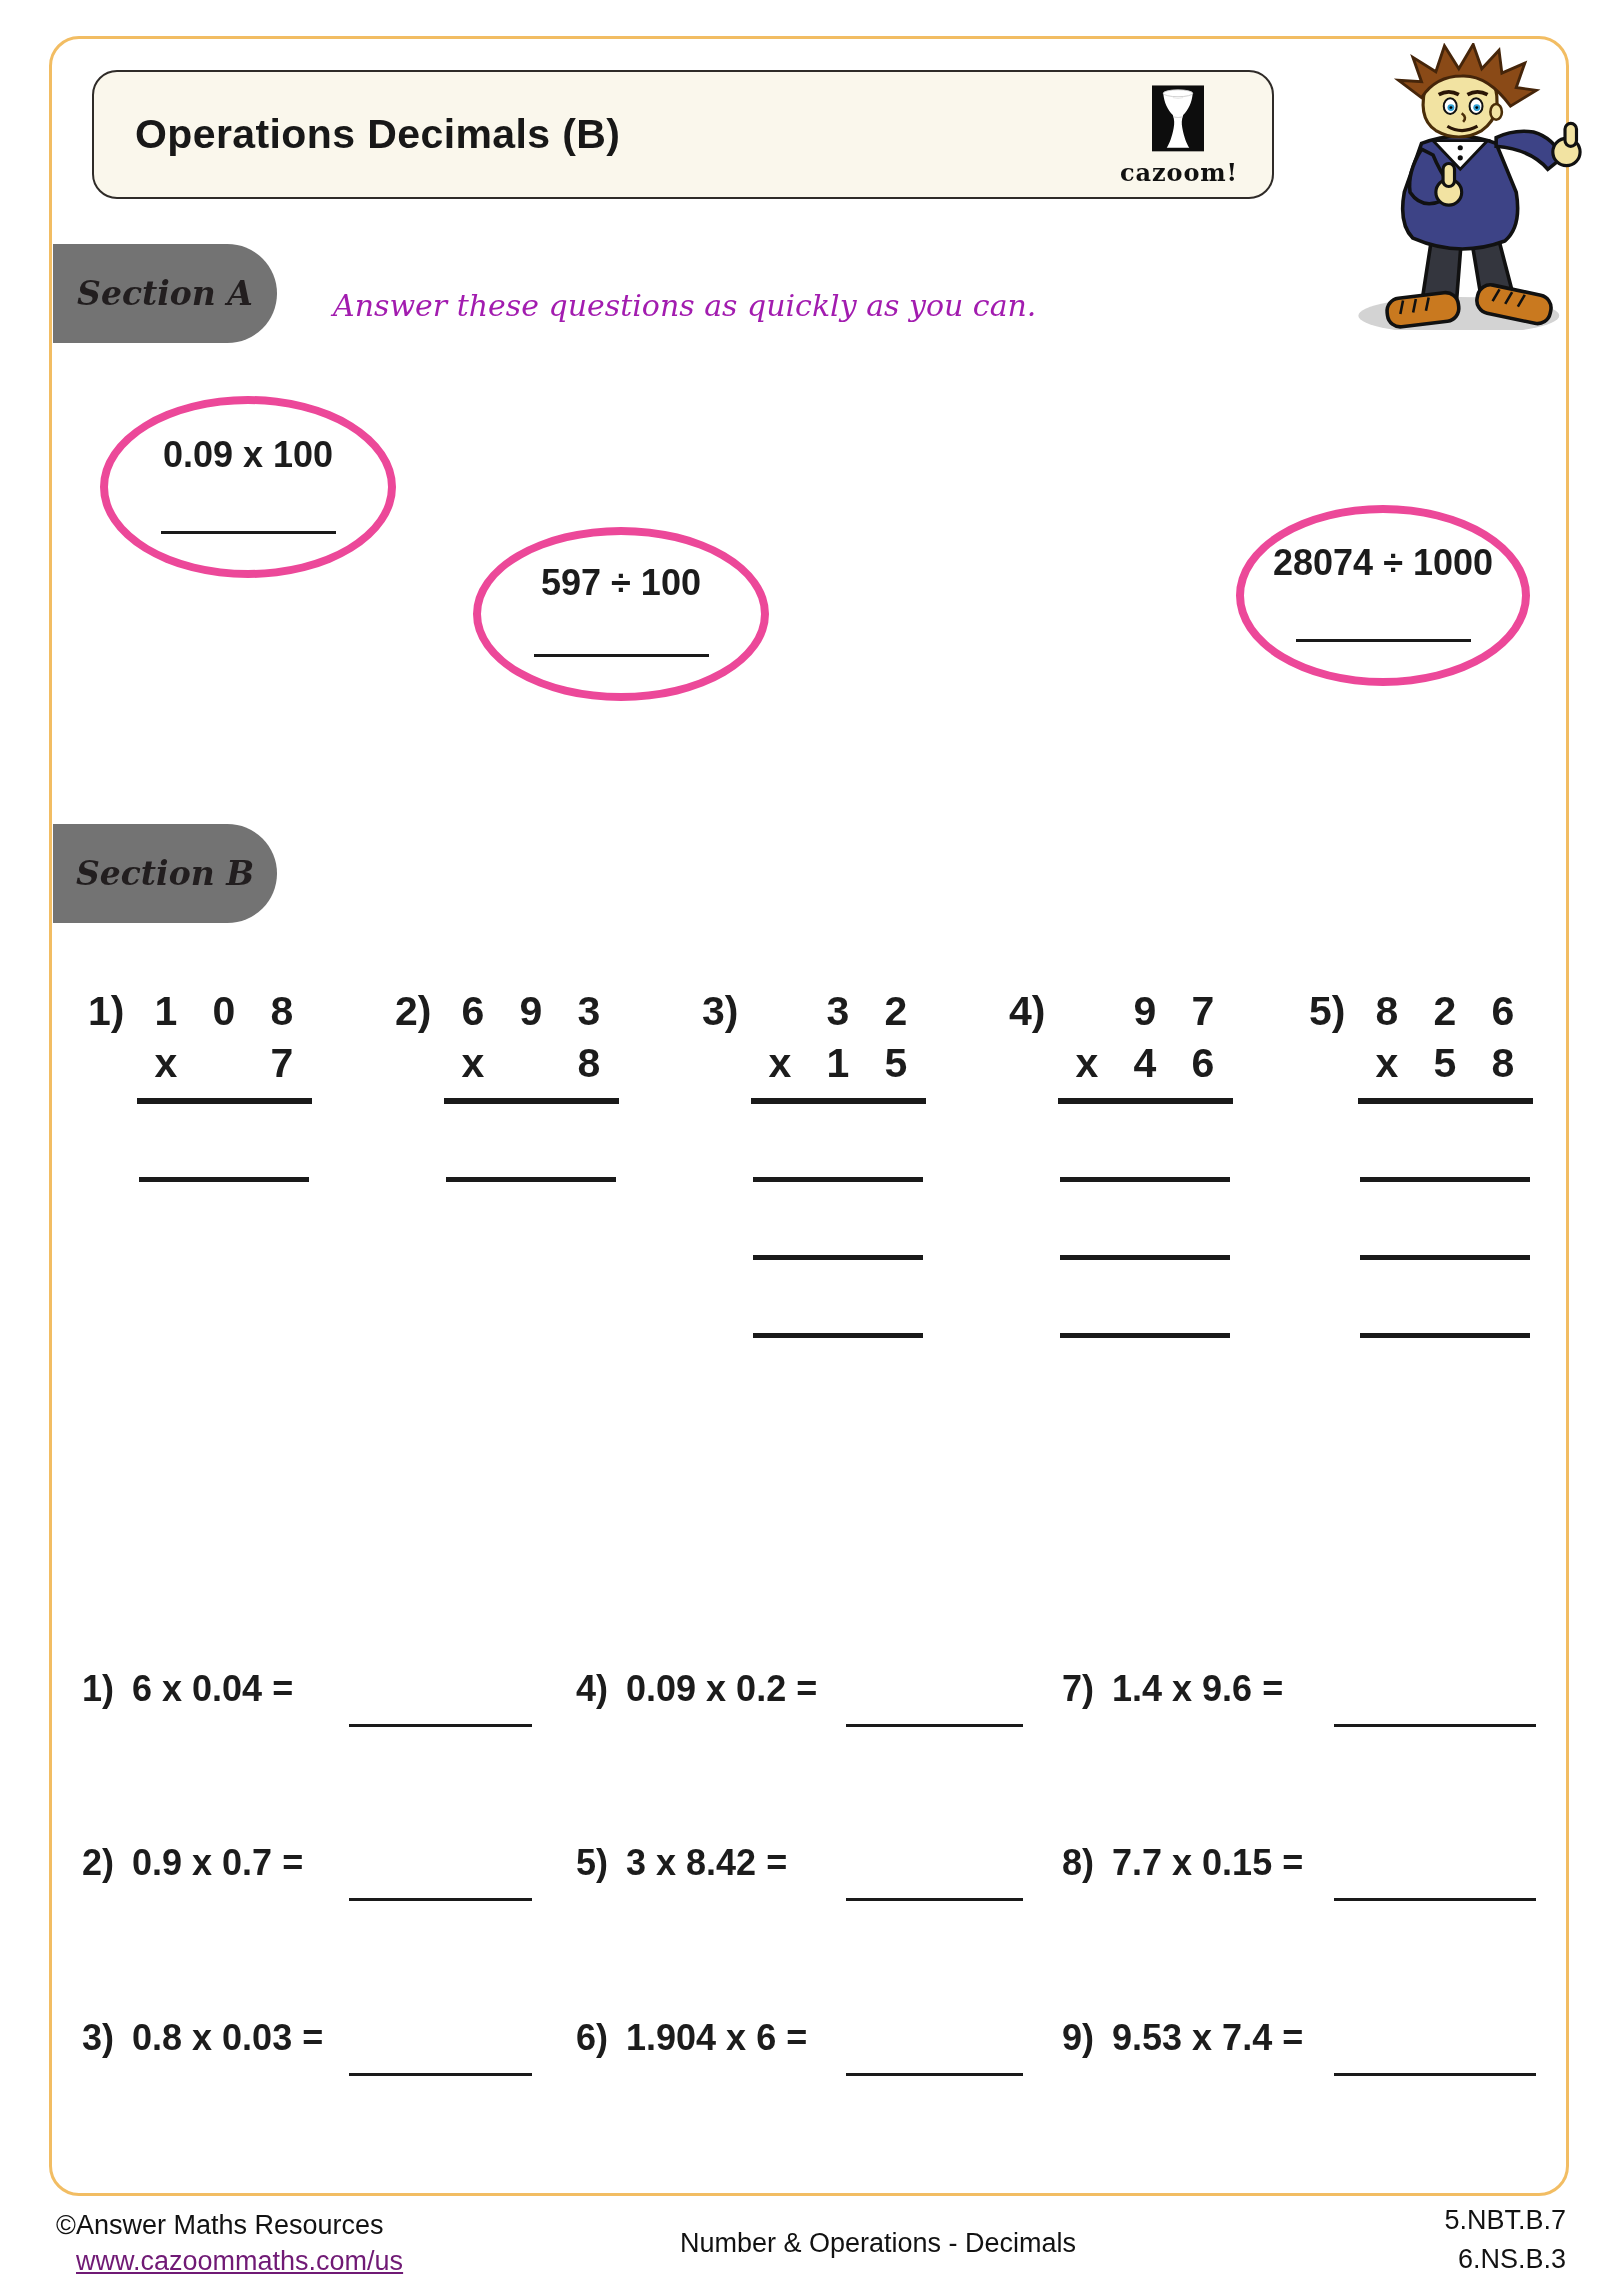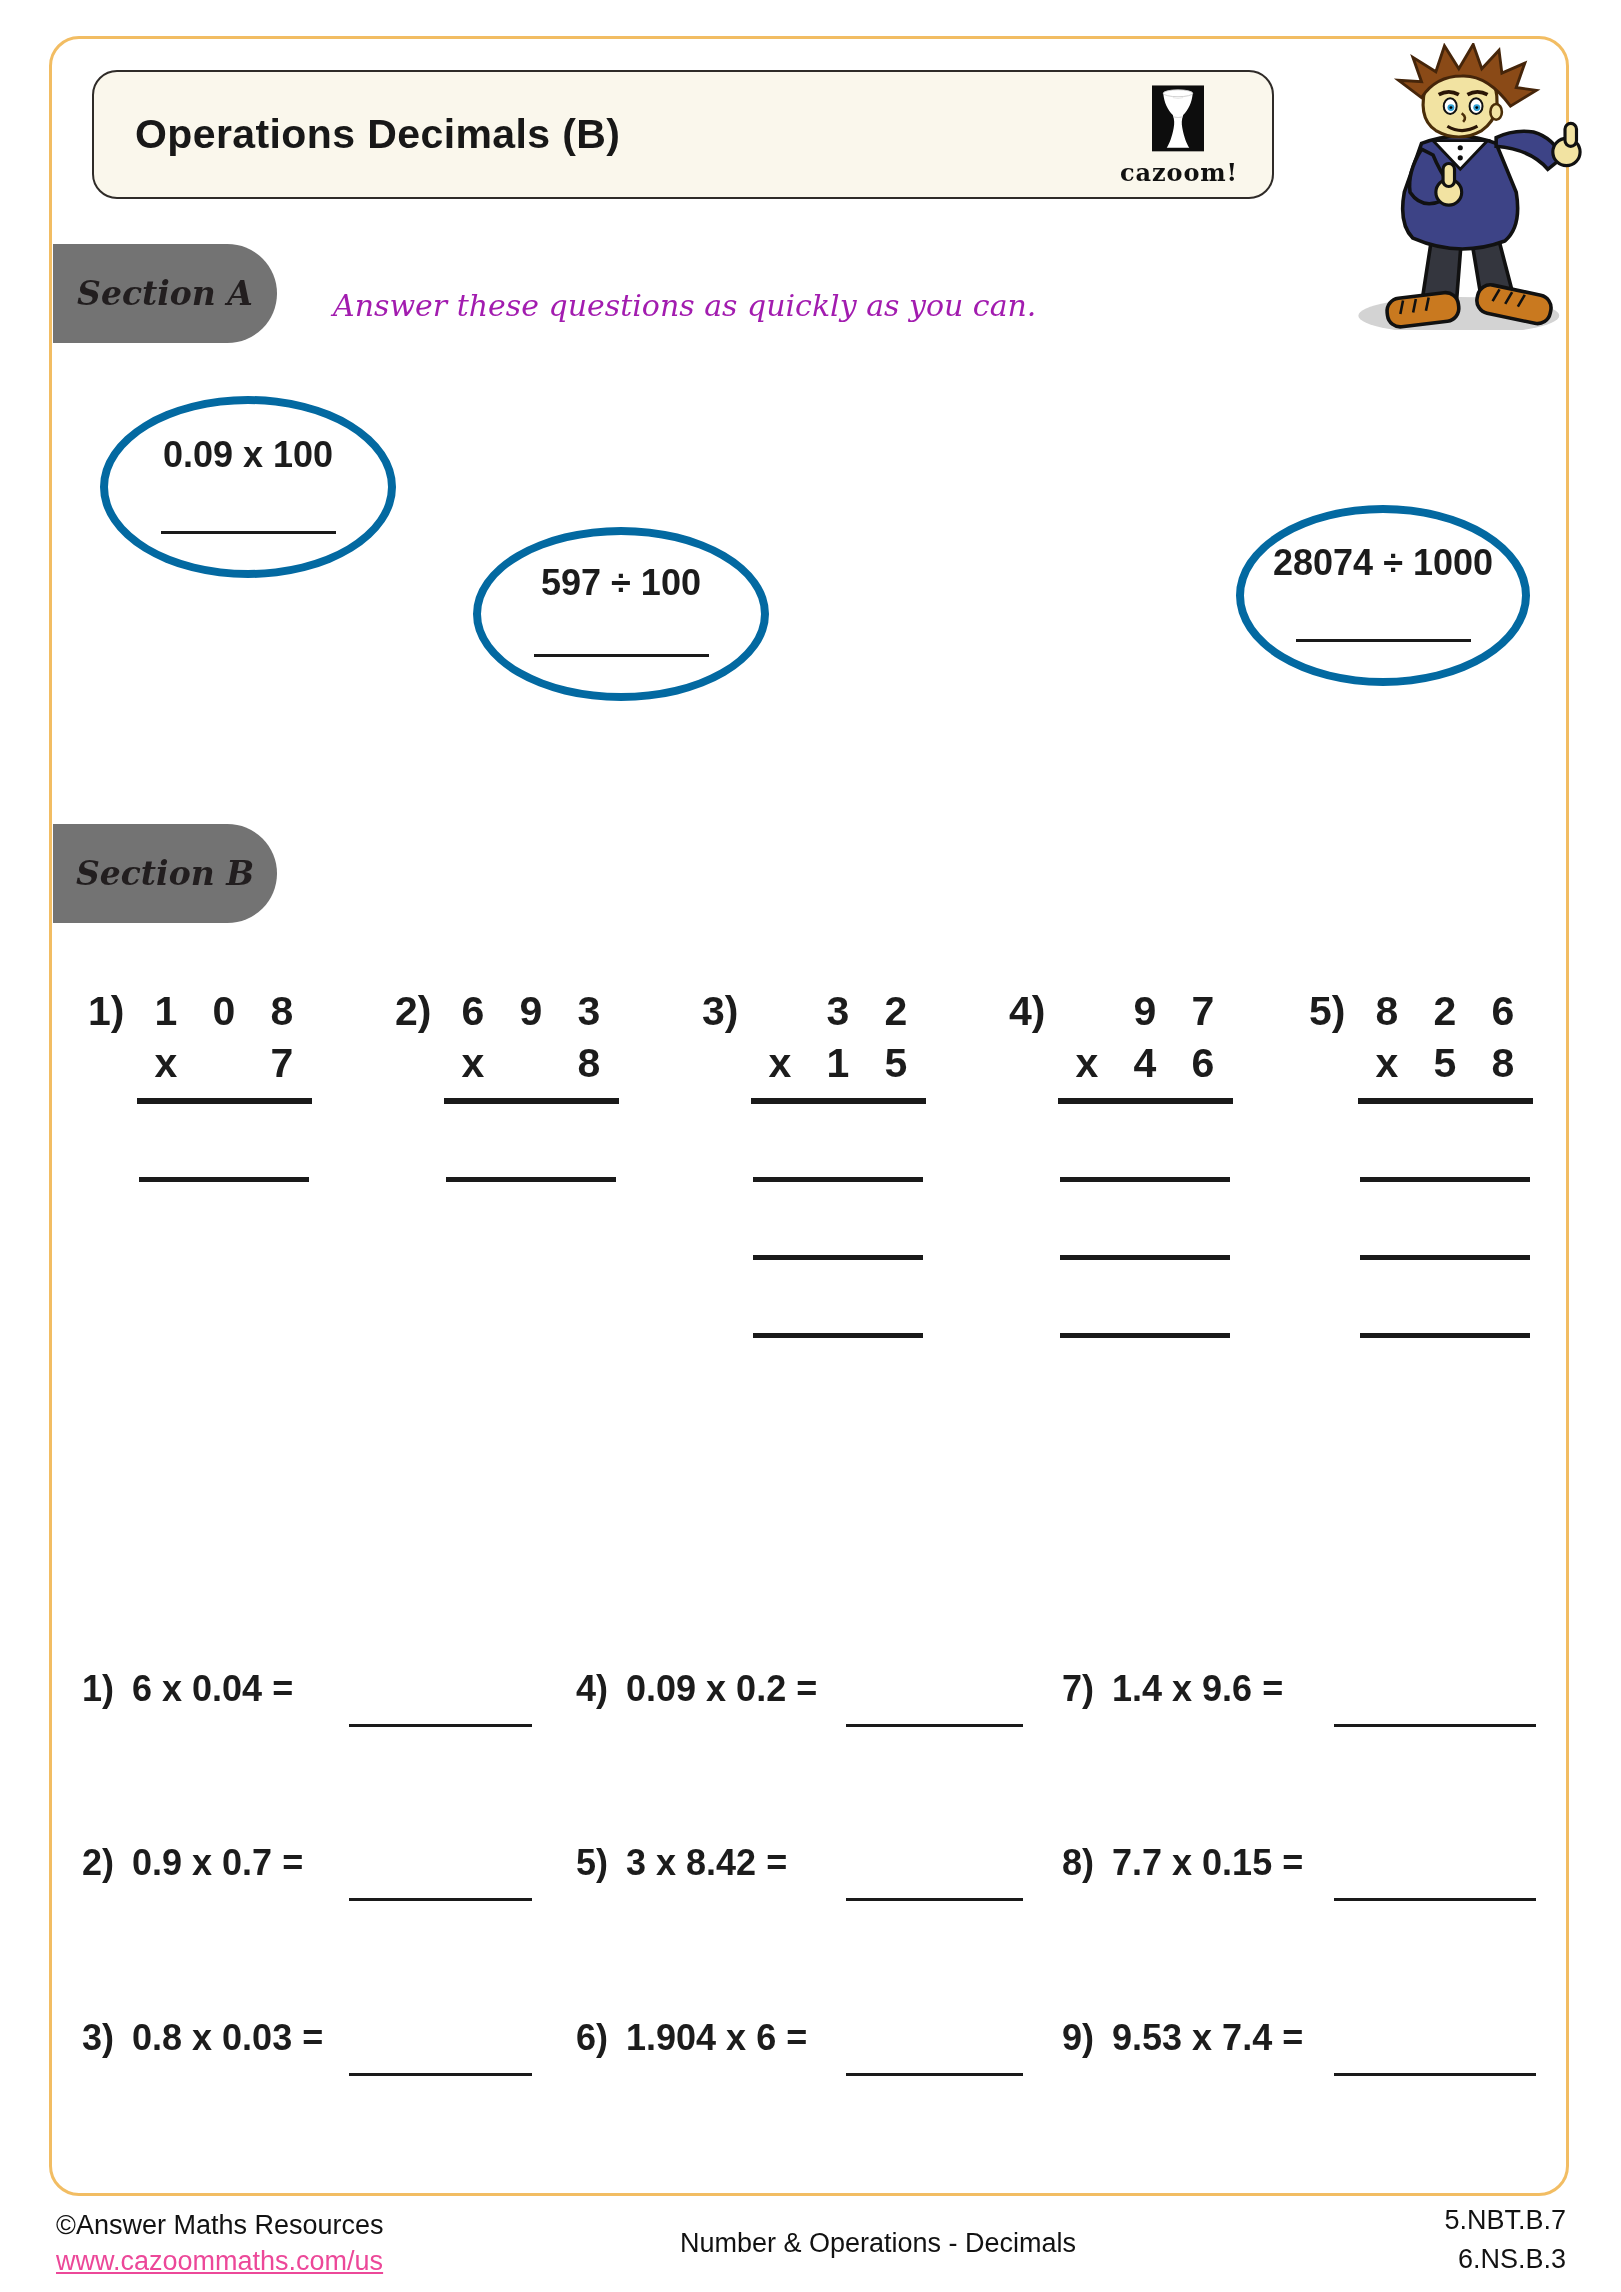--- a/index.html
+++ b/index.html
@@ -20,21 +20,21 @@
   .logo-text{font-family:"DejaVu Serif",serif;font-weight:bold;font-size:24px;letter-spacing:0.9px;margin-top:-1.8px;color:#111;}
 
   
   .sec-label{position:absolute;left:53px;width:224px;height:99px;background:#737373;
              border-radius:0 52px 52px 0;display:flex;align-items:center;justify-content:center;
              font-family:"DejaVu Serif",serif;font-style:italic;font-weight:bold;font-size:33px;color:#221E1F;}
   .instruction{position:absolute;left:333px;top:288px;font-family:"DejaVu Serif",serif;
                font-style:italic;font-size:30px;color:#a21caf;}
 
   
-  .oval{position:absolute;border:8px solid #0369a1;border-radius:50%;box-sizing:border-box;
+  .oval{position:absolute;border:8px solid #ec4899;border-radius:50%;box-sizing:border-box;
         display:flex;flex-direction:column;align-items:center;justify-content:space-between;
         padding-top:30px;background:#fff;}
   .oval-expr{font-weight:bold;font-size:36px;color:#1c1c1c;white-space:nowrap;}
   .oval-line{width:175px;border-bottom:3.1px solid #1a1a1a;margin-bottom:36px;height:0;}
 
   
   .bprob{position:absolute;top:985px;width:233px;}
   .bgrid{display:grid;grid-template-columns:49px 58px 58px 58px;line-height:52px;
          font-weight:bold;font-size:41px;color:#1c1c1c;}
   .bgrid .num{text-align:left;}
@@ -42,21 +42,21 @@
   .bbar{margin-left:49px;width:175px;height:6.3px;background:#1a1a1a;margin-top:9px;}
   .bline{margin-left:51px;width:170px;height:0;border-top:5.4px solid #1a1a1a;margin-top:73px;}
 
   
   .cprob{position:absolute;height:59px;}
   .ctext{display:flex;gap:18px;font-weight:bold;font-size:36px;color:#1c1c1c;white-space:nowrap;}
   .cline{position:absolute;right:0;bottom:0;height:0;border-bottom:3.6px solid #1a1a1a;}
 
   
   .foot{position:absolute;font-size:27px;color:#121212;}
-  .foot a{color:#ec4899;text-decoration:underline;}
+  .foot a{color:#701a75;text-decoration:underline;margin-left:20px;}
   .standards{text-align:right;}
 </style>
 </head>
 <body>
 
 <div class="page">
 
   <div class="page-border"></div>
 
   <div class="header-box">

